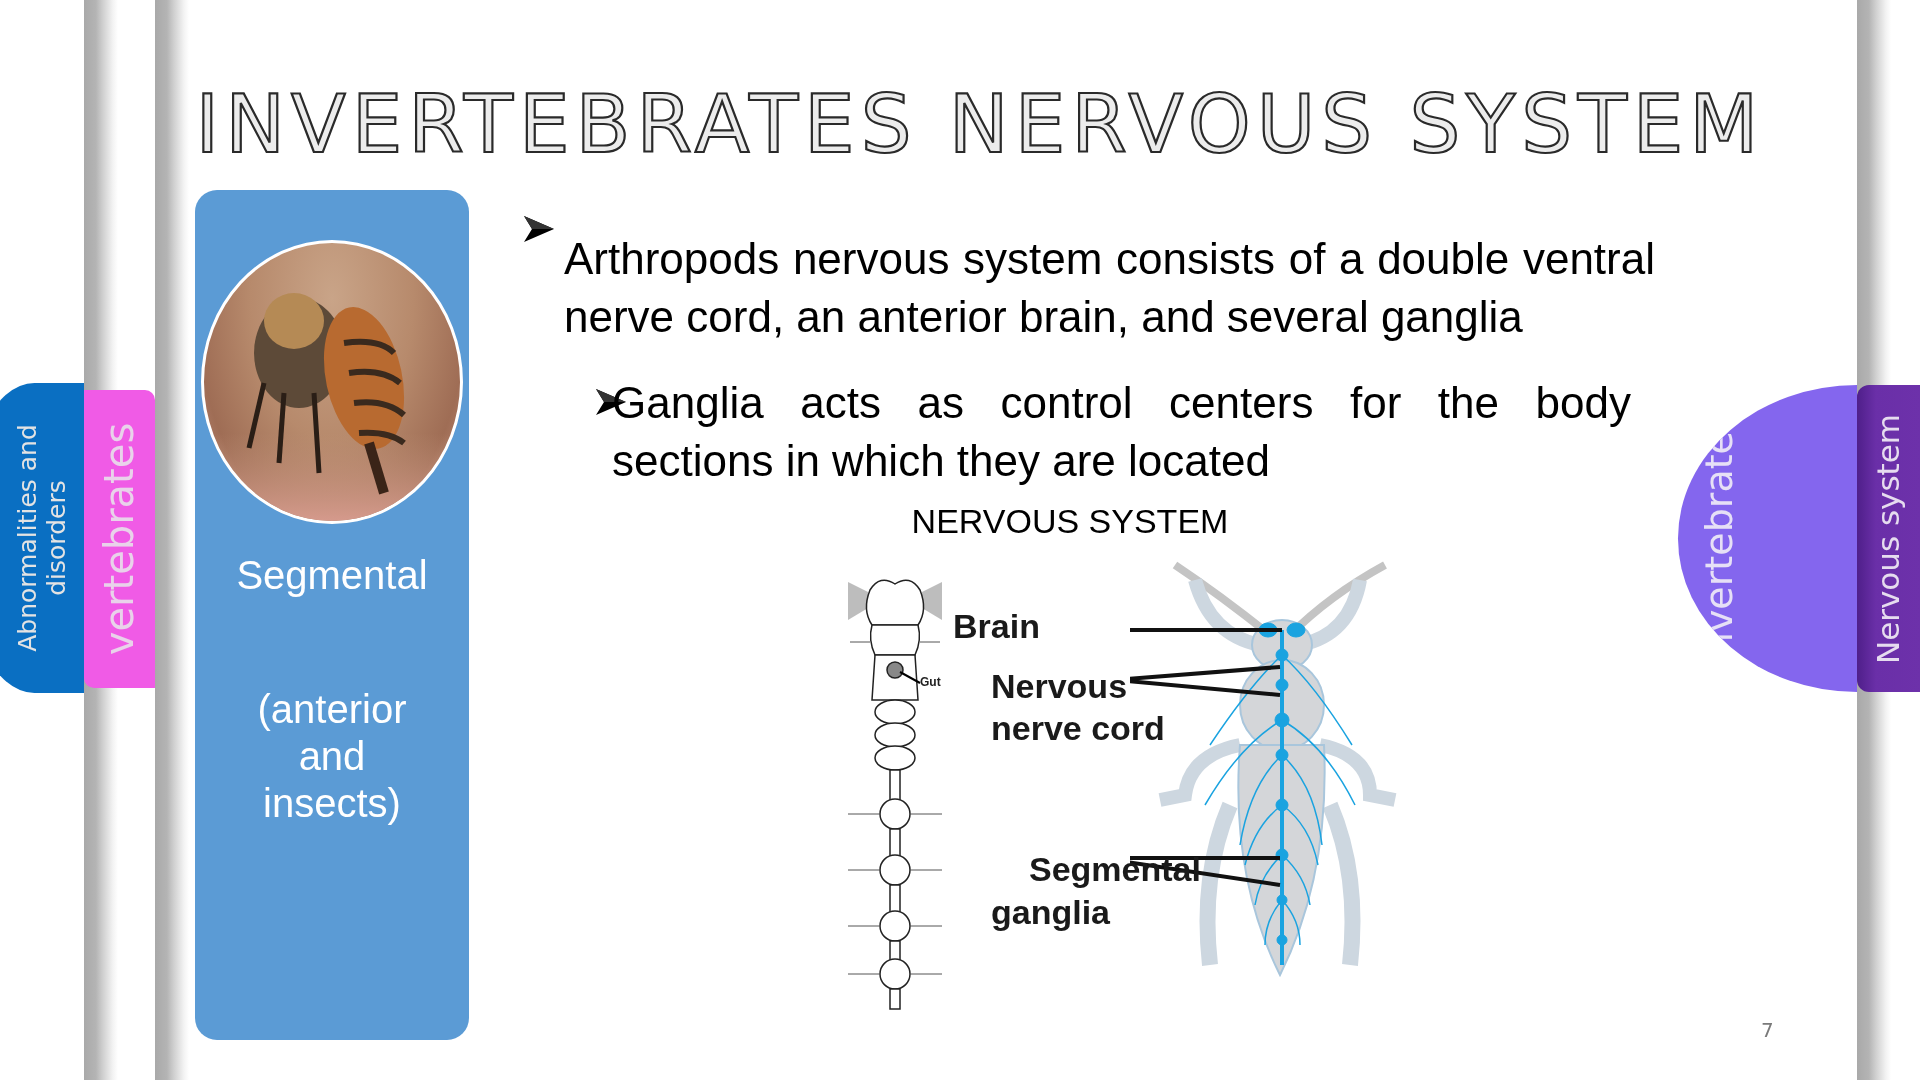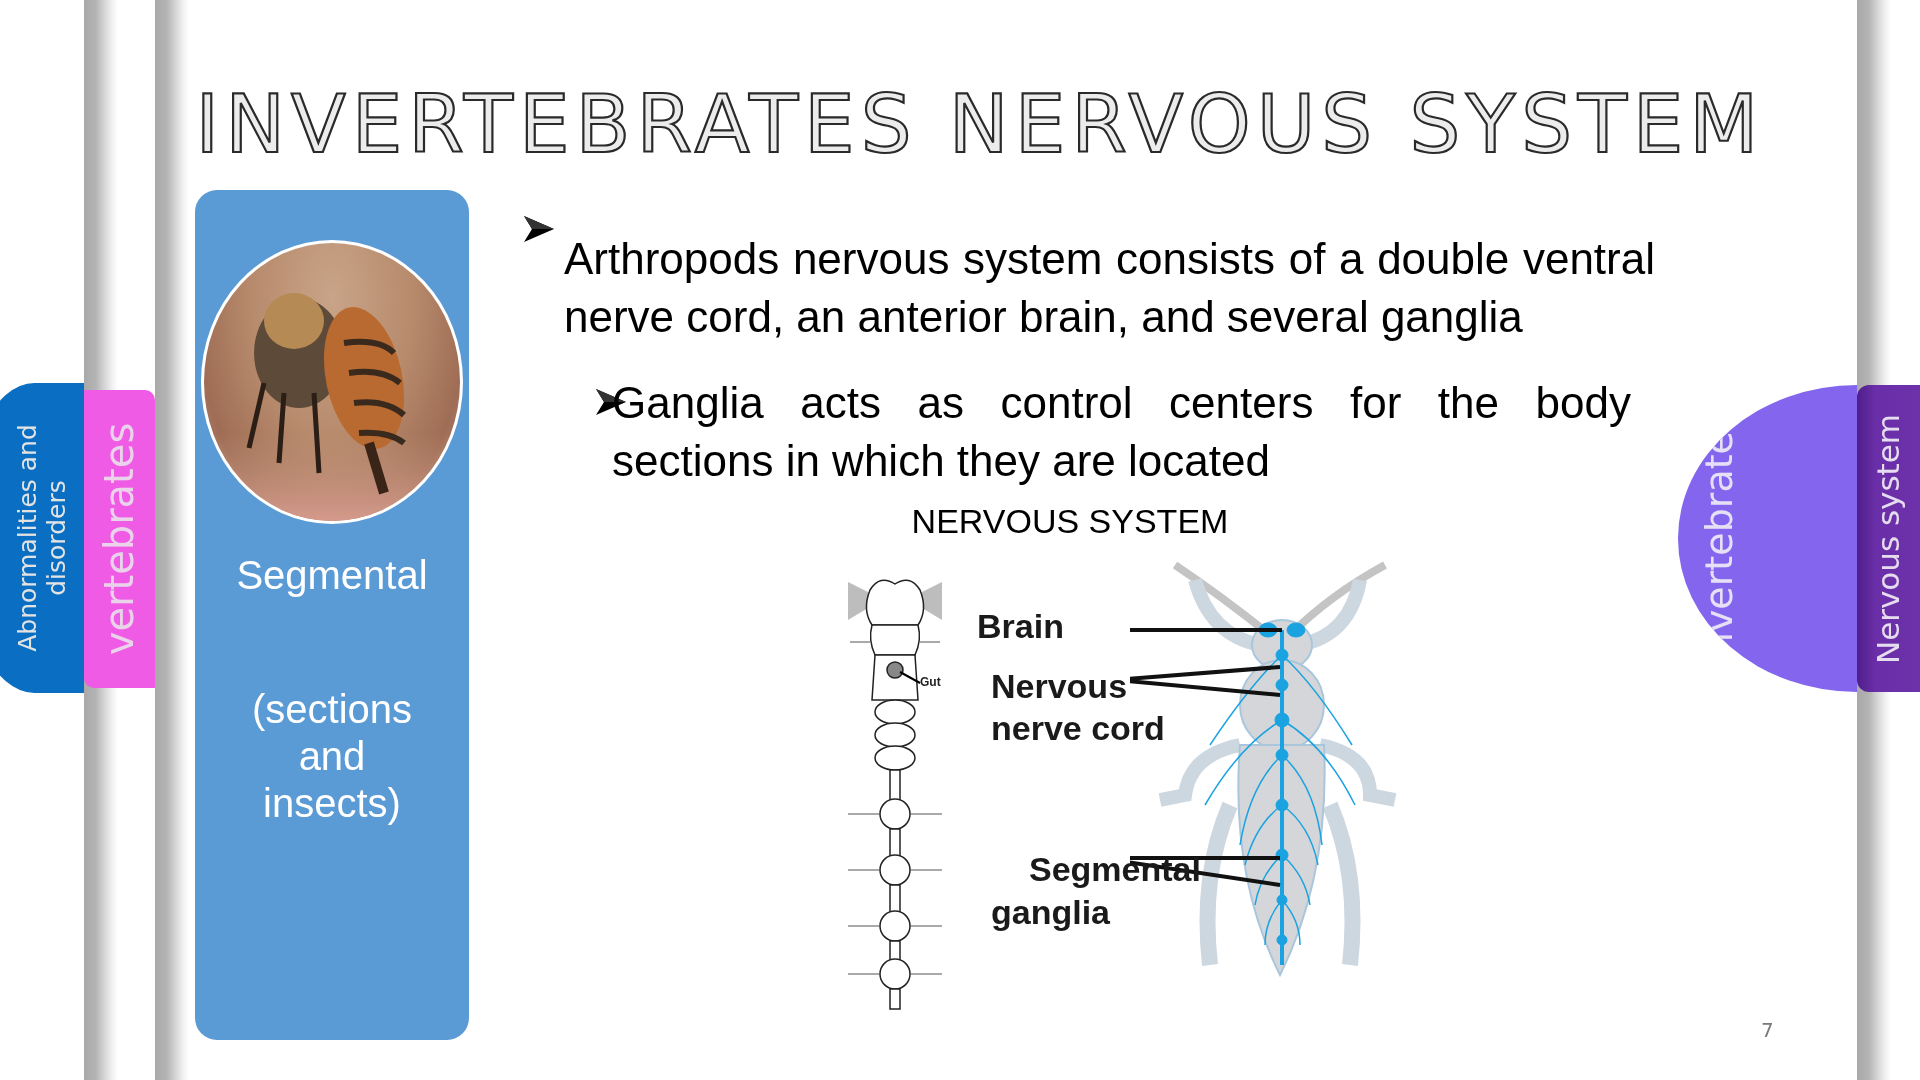--- a/index.html
+++ b/index.html
@@ -89,21 +89,21 @@
     <path d="M145 130 Q178 125 196 140" stroke="#3a2a1e" stroke-width="6" fill="none"></path>
     <path d="M150 160 Q182 156 200 172" stroke="#3a2a1e" stroke-width="6" fill="none"></path>
     <path d="M155 190 Q185 188 200 200" stroke="#3a2a1e" stroke-width="6" fill="none"></path>
     <path d="M60 140 L45 205" stroke="#2a1e16" stroke-width="5"></path>
     <path d="M80 150 L75 220" stroke="#2a1e16" stroke-width="5"></path>
     <path d="M110 150 L115 230" stroke="#2a1e16" stroke-width="5"></path>
     <path d="M165 200 L180 250" stroke="#3a2418" stroke-width="10"></path>
   </svg>
 </div>
 <div class="panel-text" style="top:552px;">Segmental</div>
-<div class="panel-text" style="top:686px;">(sections</div>
+<div class="panel-text" style="top:686px;">(anterior</div>
 <div class="panel-text" style="top:733px;">and</div>
 <div class="panel-text" style="top:780px;">insects)</div>
 
 <svg id="arrow1" class="arrow" width="34" height="30" viewBox="0 0 34 30">
   <path d="M2 2 L32 15 L2 28 L10 15 Z" fill="#000"></path>
   <path d="M2 2 L32 15 L10 15 Z" fill="#333"></path>
 </svg>
 <div id="b1" class="bullet">Arthropods nervous system consists of a double ventral nerve cord, an anterior brain, and several ganglia</div>
 
 <svg id="arrow2" class="arrow" width="34" height="30" viewBox="0 0 34 30">
@@ -193,19 +193,19 @@
     </g>
   </g>
   <g stroke="#111" stroke-width="4" fill="none">
     <line x1="-35" y1="85" x2="152" y2="85"></line>
     <line x1="-15" y1="135" x2="150" y2="122"></line>
     <line x1="-15" y1="135" x2="150" y2="150"></line>
     <line x1="-30" y1="313" x2="150" y2="313"></line>
     <line x1="-30" y1="313" x2="150" y2="340"></line>
   </g>
 </svg>
-<div class="label" style="left:977px;top:605px;text-align:center;">Brain</div>
+<div class="label" style="left:953px;top:605px;text-align:center;">Brain</div>
 <div class="label" style="left:991px;top:665px;">Nervous</div>
 <div class="label" style="left:991px;top:707px;">nerve cord</div>
 <div class="label" style="left:991px;top:848px;margin-left:38px;">Segmental</div>
 <div class="label" style="left:991px;top:891px;">ganglia</div>
 
 <div id="page-num">7</div>
 
 </body></html>

